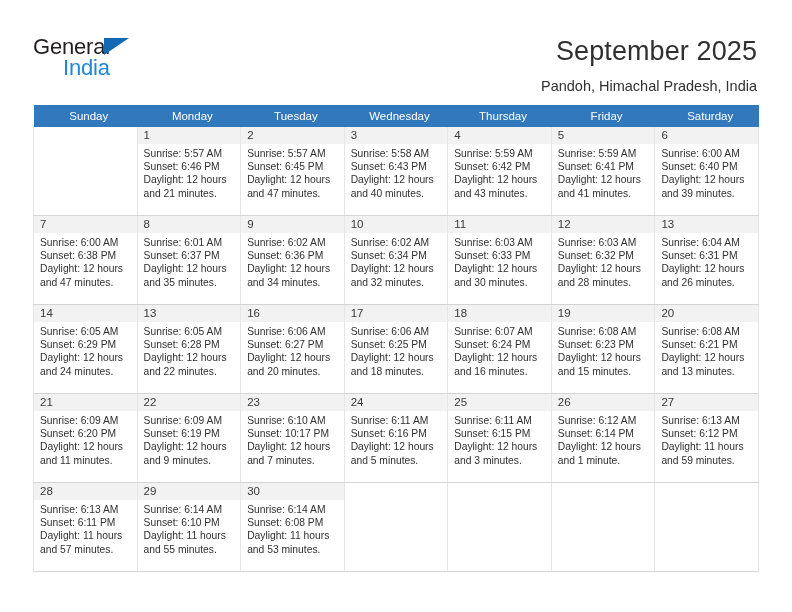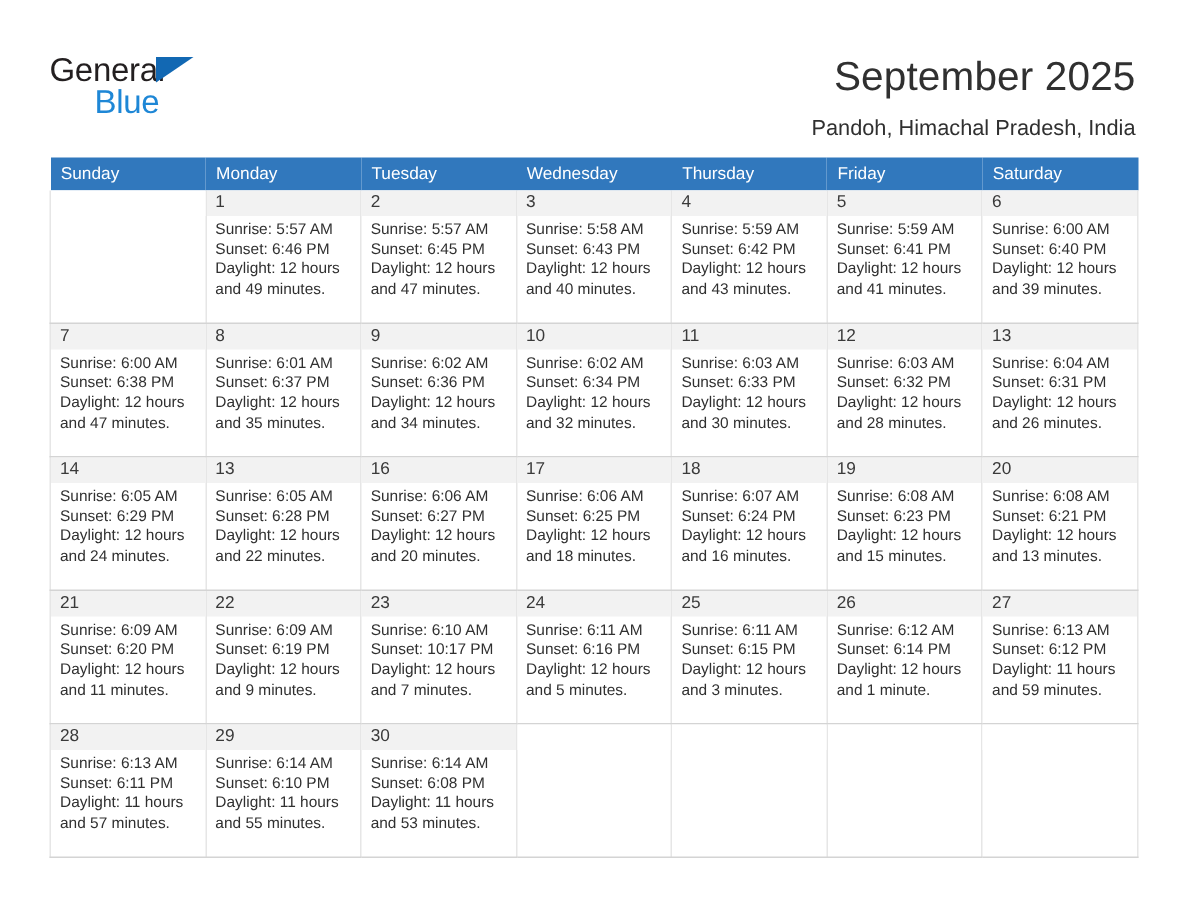--- a/index.html
+++ b/index.html
@@ -91,21 +91,21 @@
     top: 105px;
     width: 726px;
     border-collapse: collapse;
     table-layout: fixed;
   }
   .calendar th {
     background: #3178bd;
     color: #ffffff;
     font-size: 11.5px;
     font-weight: normal;
-    text-align: left;
+    text-align: center;
     padding: 5px 0 5px 7px;
     height: 11px;
     border: none;
     margin-left: 12px;
   }
   .calendar td {
     vertical-align: top;
     border-left: 1px solid #e6e6e6;
     border-right: 1px solid #e6e6e6;
     border-bottom: 1px solid #d4d4d4;
@@ -147,21 +147,21 @@
 </style>
 </head>
 <body>
 
 <div class="page">
 
   <div class="header">
     <div class="logo">
       <span class="logo-general">General</span>
       <span class="logo-triangle"></span>
-      <span class="logo-blue">Blue</span>
+      <span class="logo-blue">India</span>
     </div>
     <div class="title">September 2025</div>
     <div class="subtitle">Pandoh, Himachal Pradesh, India</div>
   </div>
 
   <table class="calendar">
     <thead>
       <tr>
         <th>Sunday</th>
         <th>Monday</th>
@@ -186,21 +186,21 @@
             </div>
           </div>
         </td>
         <td>
           <div class="day-cell-inner">
             <div class="daynum-band">1</div>
             <div class="day-info">
               <div>Sunrise: 5:57 AM</div>
               <div>Sunset: 6:46 PM</div>
               <div>Daylight: 12 hours</div>
-              <div>and 49 minutes.</div>
+              <div>and 21 minutes.</div>
             </div>
           </div>
         </td>
         <td>
           <div class="day-cell-inner">
             <div class="daynum-band">2</div>
             <div class="day-info">
               <div>Sunrise: 5:57 AM</div>
               <div>Sunset: 6:45 PM</div>
               <div>Daylight: 12 hours</div>

